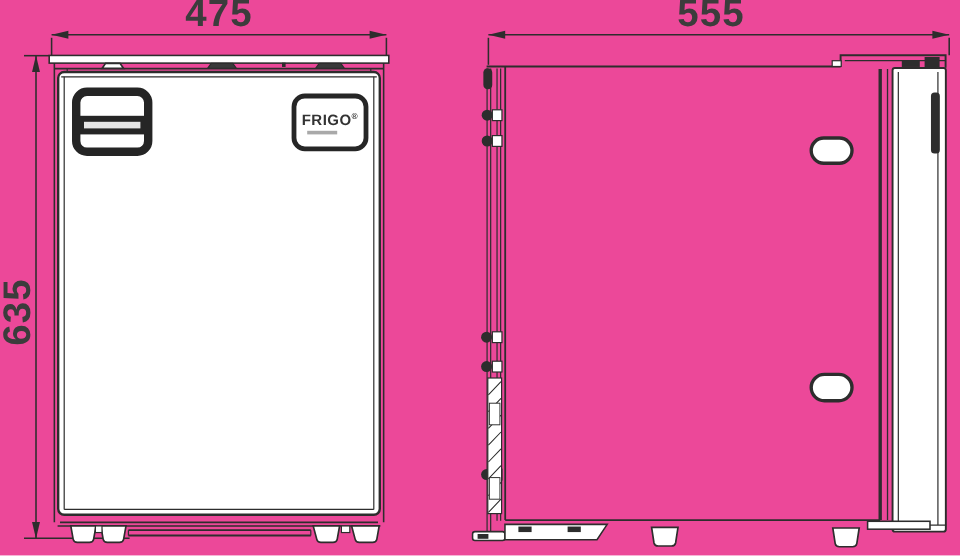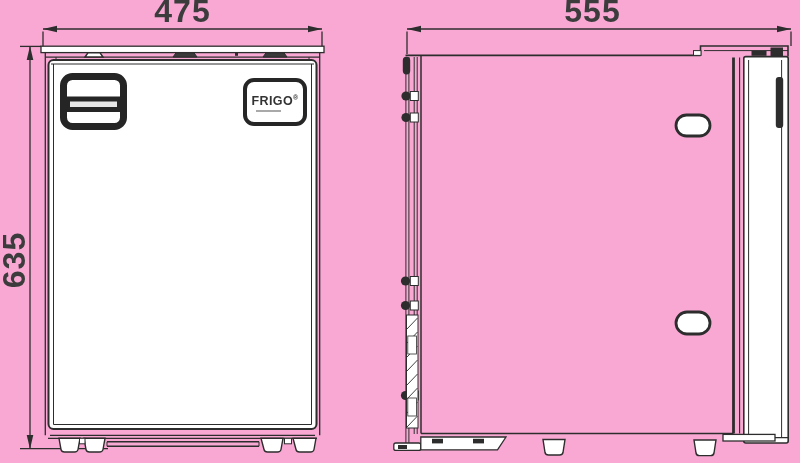--- a/index.html
+++ b/index.html
@@ -1,17 +1,17 @@
 <!DOCTYPE html>
 <html><head>
 <meta charset="utf-8">
 <style>
   html,body{margin:0;padding:0;background:#fff;}
   #canvas{
-    position:relative;width:800px;height:463px;background:#f9a8d4;overflow:hidden;
+    position:relative;width:800px;height:463px;background:#ec4899;overflow:hidden;
     font-family:"Liberation Sans", sans-serif;
   }
   svg{position:absolute;left:0;top:0;}
   .dim-label{
     position:absolute;color:#3c3c3c;font-size:32px;font-weight:bold;
     text-align:center;line-height:34px;letter-spacing:1px;white-space:nowrap;
   }
   .dim-label.vertical{
     transform:rotate(-90deg);transform-origin:center center;
   }

